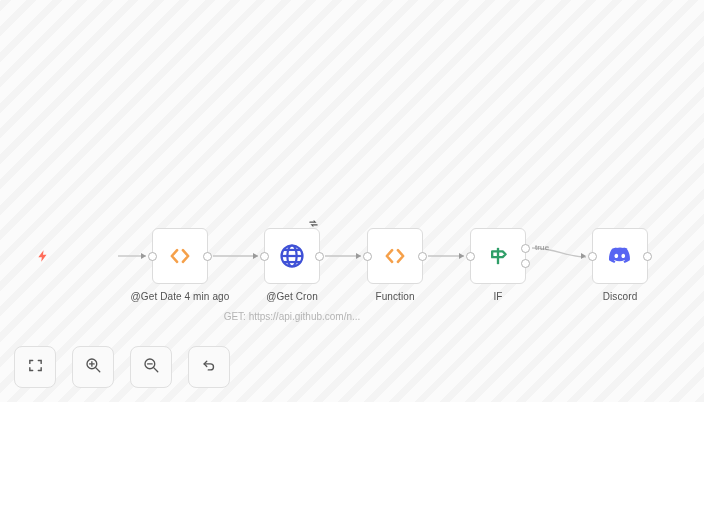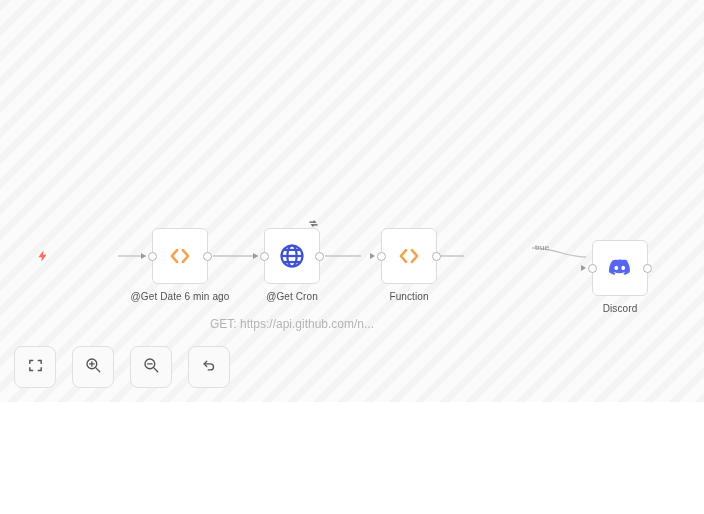--- a/index.html
+++ b/index.html
@@ -77,24 +77,24 @@
     transform: translateX(-50%);
     font-size: 10px;
     color: #525252;
     white-space: nowrap;
     text-align: center;
     letter-spacing: 0.1px;
   }
 
   .node-sublabel {
     position: absolute;
-    top: 88px;
+    top: 82px;
     left: 50%;
     transform: translateX(-50%);
-    font-size: 12px;
+    font-size: 10px;
     color: #b4b4b4;
     white-space: nowrap;
     text-align: left;
   }
 
   
   .port {
     position: absolute;
     width: 9px;
     height: 9px;
@@ -196,21 +196,21 @@
   <div class="node" style="left:152px; top:228px;">
     <span class="in-arrow"></span>
     <span class="port in"></span>
     <span class="node-icon">
       <svg viewBox="0 0 24 24" width="28" height="28" fill="none" stroke="#f5a04a" stroke-width="2.2" stroke-linecap="round" stroke-linejoin="round">
         <path d="M9.5 7 L5 12 l4.5 5"></path>
         <path d="M14.5 7 L19 12 l-4.5 5"></path>
       </svg>
     </span>
     <span class="port out"></span>
-    <span class="node-label">@Get Date 6 min ago</span>
+    <span class="node-label">@Get Date 4 min ago</span>
   </div>
 
   <div class="node" style="left:264px; top:228px;">
     <span class="retry-badge">
       <svg viewBox="0 0 24 24" width="11" height="11" fill="none" stroke="#555555" stroke-width="2.2" stroke-linecap="round">
         <path d="M4 9 h12 l-3 -3"></path>
         <path d="M20 15 H8 l3 3"></path>
       </svg>
     </span>
     <span class="in-arrow"></span>
@@ -222,35 +222,48 @@
         <path d="M3 12 h18"></path>
         <path d="M4.8 6.8 h14.4"></path>
         <path d="M4.8 17.2 h14.4"></path>
       </svg>
     </span>
     <span class="port out"></span>
     <span class="node-label">@Get Cron</span>
     <span class="node-sublabel">GET: https://api.github.com/n...</span>
   </div>
 
-  <div class="node" style="left:367px; top:228px;margin-left:14px;">
+  <div class="node" style="left:367px; top:228px;">
     <span class="in-arrow"></span>
     <span class="port in"></span>
     <span class="node-icon">
       <svg viewBox="0 0 24 24" width="28" height="28" fill="none" stroke="#f5a04a" stroke-width="2.2" stroke-linecap="round" stroke-linejoin="round">
         <path d="M9.5 7 L5 12 l4.5 5"></path>
         <path d="M14.5 7 L19 12 l-4.5 5"></path>
       </svg>
     </span>
     <span class="port out"></span>
     <span class="node-label">Function</span>
   </div>
 
-
-  <div class="node" style="left:592px; top:240px;">
+  <div class="node" style="left:470px; top:228px;">
+    <span class="in-arrow"></span>
+    <span class="port in"></span>
+    <span class="node-icon">
+      <svg viewBox="0 0 24 24" width="28" height="28" fill="none" stroke="#2f9e68" stroke-width="2" stroke-linejoin="round">
+        <path d="M12 5 v14"></path>
+        <path d="M7 8 h9 l2.5 2.5 L16 13 H7 z"></path>
+      </svg>
+    </span>
+    <span class="port out out-top"></span>
+    <span class="port out out-bottom"></span>
+    <span class="node-label">IF</span>
+  </div>
+
+  <div class="node" style="left:592px; top:228px;">
     <span class="in-arrow"></span>
     <span class="port in"></span>
     <span class="node-icon">
       <svg viewBox="0 0 24 24" width="26" height="26" fill="#5865f2">
         <path d="M19.3 5.4A16 16 0 0 0 15.4 4.2l-.2.4a12 12 0 0 0-6.4 0l-.2-.4A16 16 0 0 0 4.7 5.4C2.3 9 1.6 12.5 1.9 15.9a16 16 0 0 0 4.9 2.5l1-1.6a10 10 0 0 1-1.6-.8l.4-.3a11.4 11.4 0 0 0 9.8 0l.4.3a10 10 0 0 1-1.6.8l1 1.6a16 16 0 0 0 4.9-2.5c.4-4-.7-7.4-2.8-10.5zM8.6 13.9c-1 0-1.7-.9-1.7-2s.8-2 1.7-2 1.8.9 1.7 2c0 1.1-.8 2-1.7 2zm6.4 0c-1 0-1.7-.9-1.7-2s.8-2 1.7-2 1.8.9 1.7 2c0 1.1-.8 2-1.7 2z"></path>
       </svg>
     </span>
     <span class="port out"></span>
     <span class="node-label">Discord</span>
   </div>

